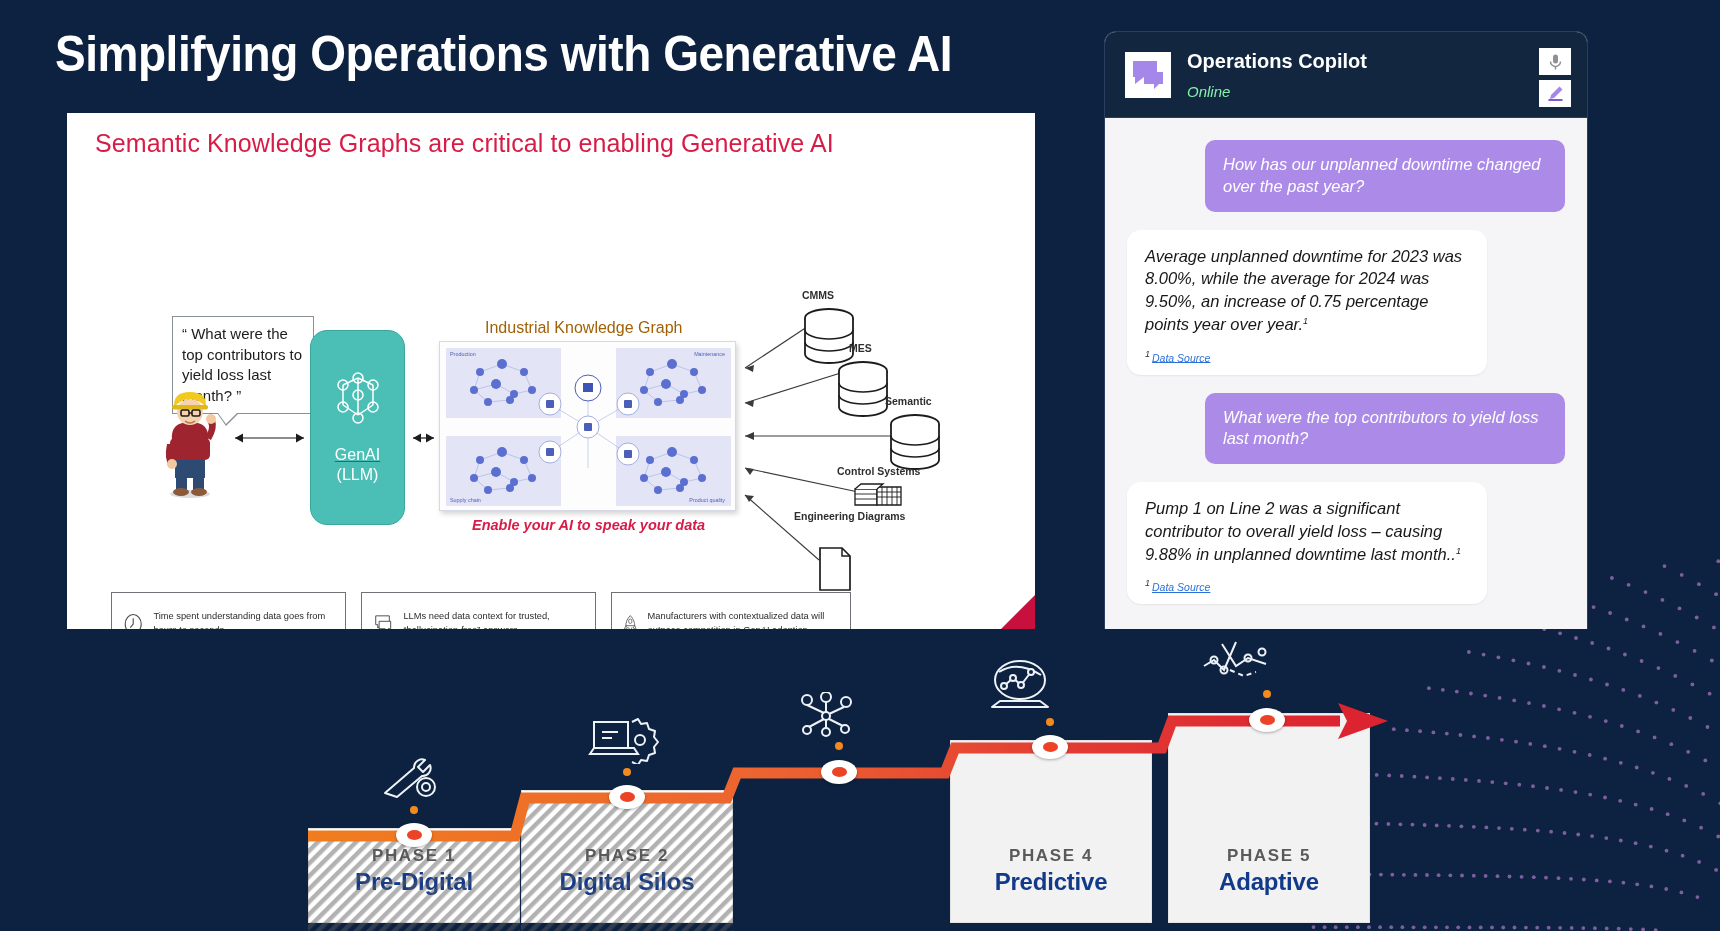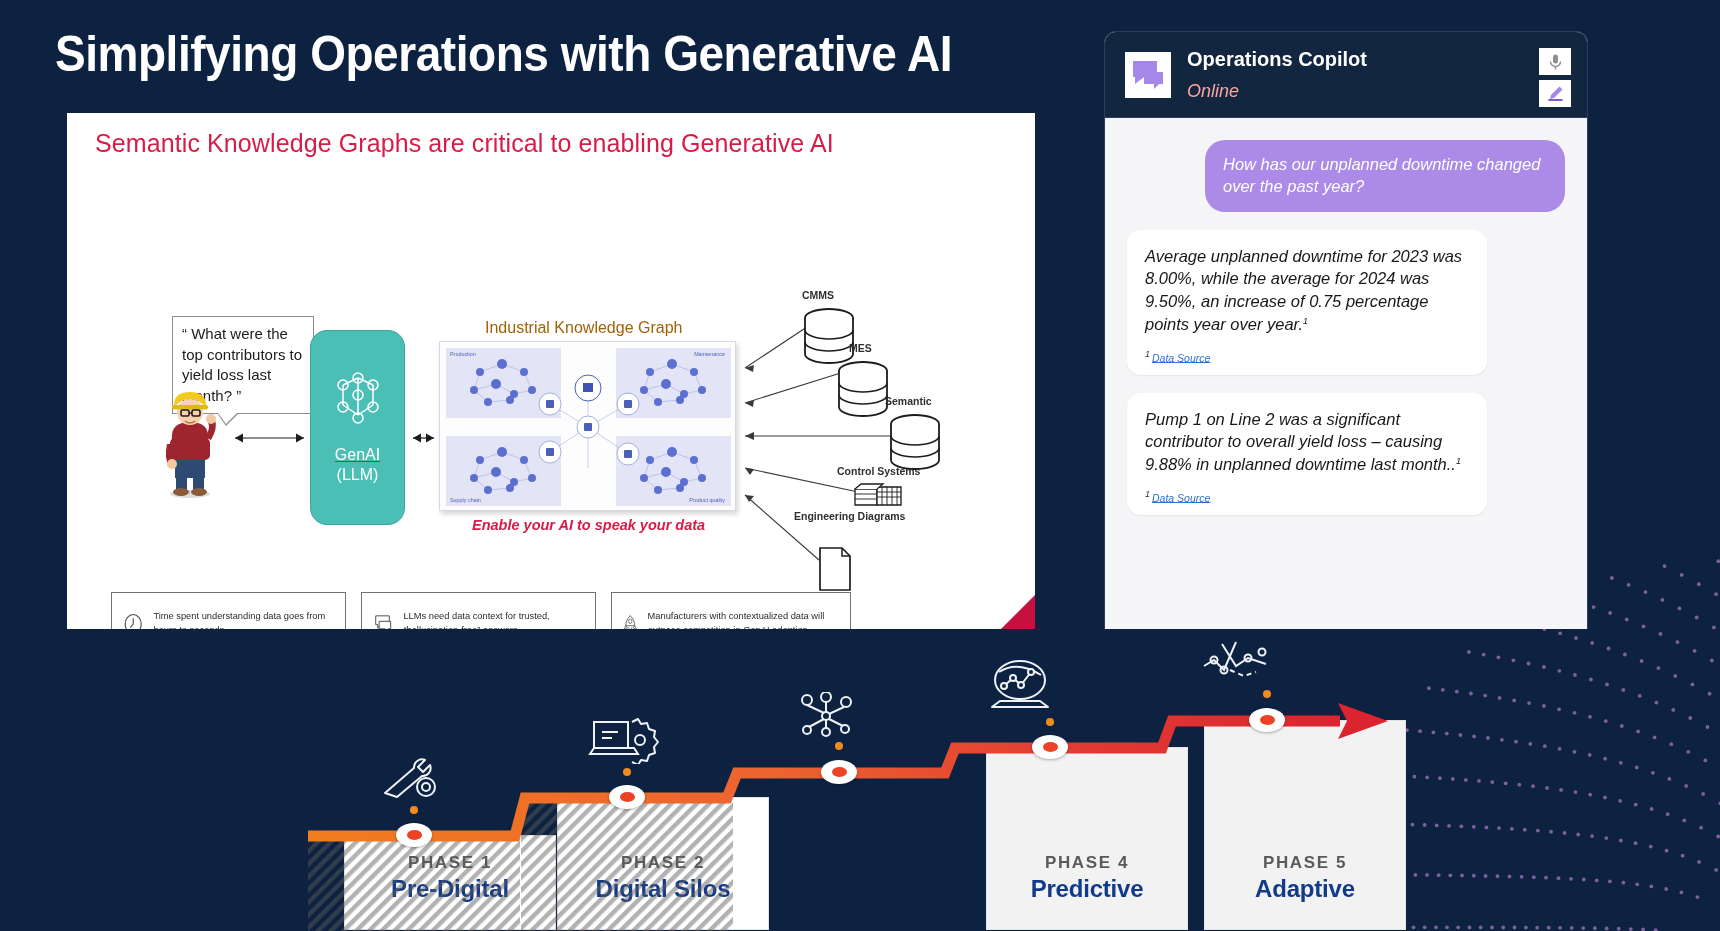--- a/index.html
+++ b/index.html
@@ -148,31 +148,31 @@
     display: flex; align-items: center; padding: 0 18px 0 20px;
     position: relative; flex: none;
     border-bottom: 1px solid #2a3f5f;
   }
   .chat-avatar {
     width: 46px; height: 46px; background: #fff;
     display: flex; align-items: center; justify-content: center;
     flex: none; margin-right: 16px;
   }
   .chat-name { color: #fff; font-size: 20px; font-weight: bold; line-height: 1.1; }
-  .chat-status { color: #fca5a5; font-size: 18px; font-style: italic; margin-top: 11px; }
+  .chat-status { color: #86efac; font-size: 15px; font-style: italic; margin-top: 11px; }
   .chat-actions { position: absolute; right: 16px; top: 16px; display: flex; flex-direction: column; gap: 5px; }
   .act-btn { width: 32px; height: 27px; background: #fff; display: flex; align-items: center; justify-content: center; }
 
   .chat-body { flex: 1; padding: 22px 22px 0 22px; overflow: hidden; }
   .row { display: flex; margin-bottom: 18px; }
   .row.user { justify-content: flex-end; }
   .row.bot { justify-content: flex-start; }
   .bubble-user {
     background: #ab8ae8; color: #fff;
-    border-radius: 20px; padding: 14px 18px;
+    border-radius: 10px; padding: 14px 18px;
     max-width: 360px;
     font-size: 16.5px; font-style: italic; line-height: 1.32;
     font-weight: 500;
   }
   .bubble-bot {
     background: #fff; color: #17181a;
     border-radius: 14px; padding: 15px 18px 10px 18px;
     max-width: 360px;
     font-size: 16.5px; font-style: italic; line-height: 1.38;
     box-shadow: 0 1px 2px rgba(0,0,0,.07);
@@ -181,24 +181,23 @@
   .src-link {
     display: block; margin-top: 12px;
     font-size: 10.5px; font-style: italic;
     color: #2b6fd8; text-decoration: underline;
   }
   .src-link sup { color: #333; text-decoration: none; display: inline-block; margin-right: 2px; }
 
   
   .stairs { position: absolute; left: 0; top: 630px; width: 1400px; height: 301px; }
   .step {
-    position: absolute; bottom: 1px;
+    position: absolute; bottom: 8px;
     background: #f2f2f2;
     border: 1px solid #e3e3e3;
-    margin-left: 36px;
   }
   .step.hatched { background: #fff; }
   .step-inner { position: absolute; left: 0; right: 0; bottom: 26px; text-align: center; }
   .ph-num {
     font-size: 17px; font-weight: bold; color: #5a5a5a;
     letter-spacing: 1.6px; line-height: 1.5;
   }
   .ph-name { font-size: 24px; font-weight: bold; color: #123a8a; letter-spacing: -0.2px; }
   .marker {
     position: absolute; width: 36px; height: 24px;
@@ -714,20 +713,23 @@
   <div class="chat-body">
     <div class="row user">
       <div class="bubble-user">How has our unplanned downtime changed over the past year?</div>
     </div>
     <div class="row bot">
       <div class="bubble-bot">
         <span>Average unplanned downtime for 2023 was 8.00%, while the average for 2024 was 9.50%, an increase of 0.75 percentage points year over year.</span><sup>1</sup>
         <a class="src-link" href="#"><sup>1</sup><span>Data Source</span></a>
       </div>
     </div>
+    <div class="row user">
+      <div class="bubble-user">What were the top contributors to yield loss last month?</div>
+    </div>
     <div class="row bot">
       <div class="bubble-bot">
         <span>Pump 1 on Line 2 was a significant contributor to overall yield loss – causing 9.88% in unplanned downtime last month..</span><sup>1</sup>
         <a class="src-link" href="#"><sup>1</sup><span>Data Source</span></a>
       </div>
     </div>
   </div>
 </div>
 
 <div class="stairs">

